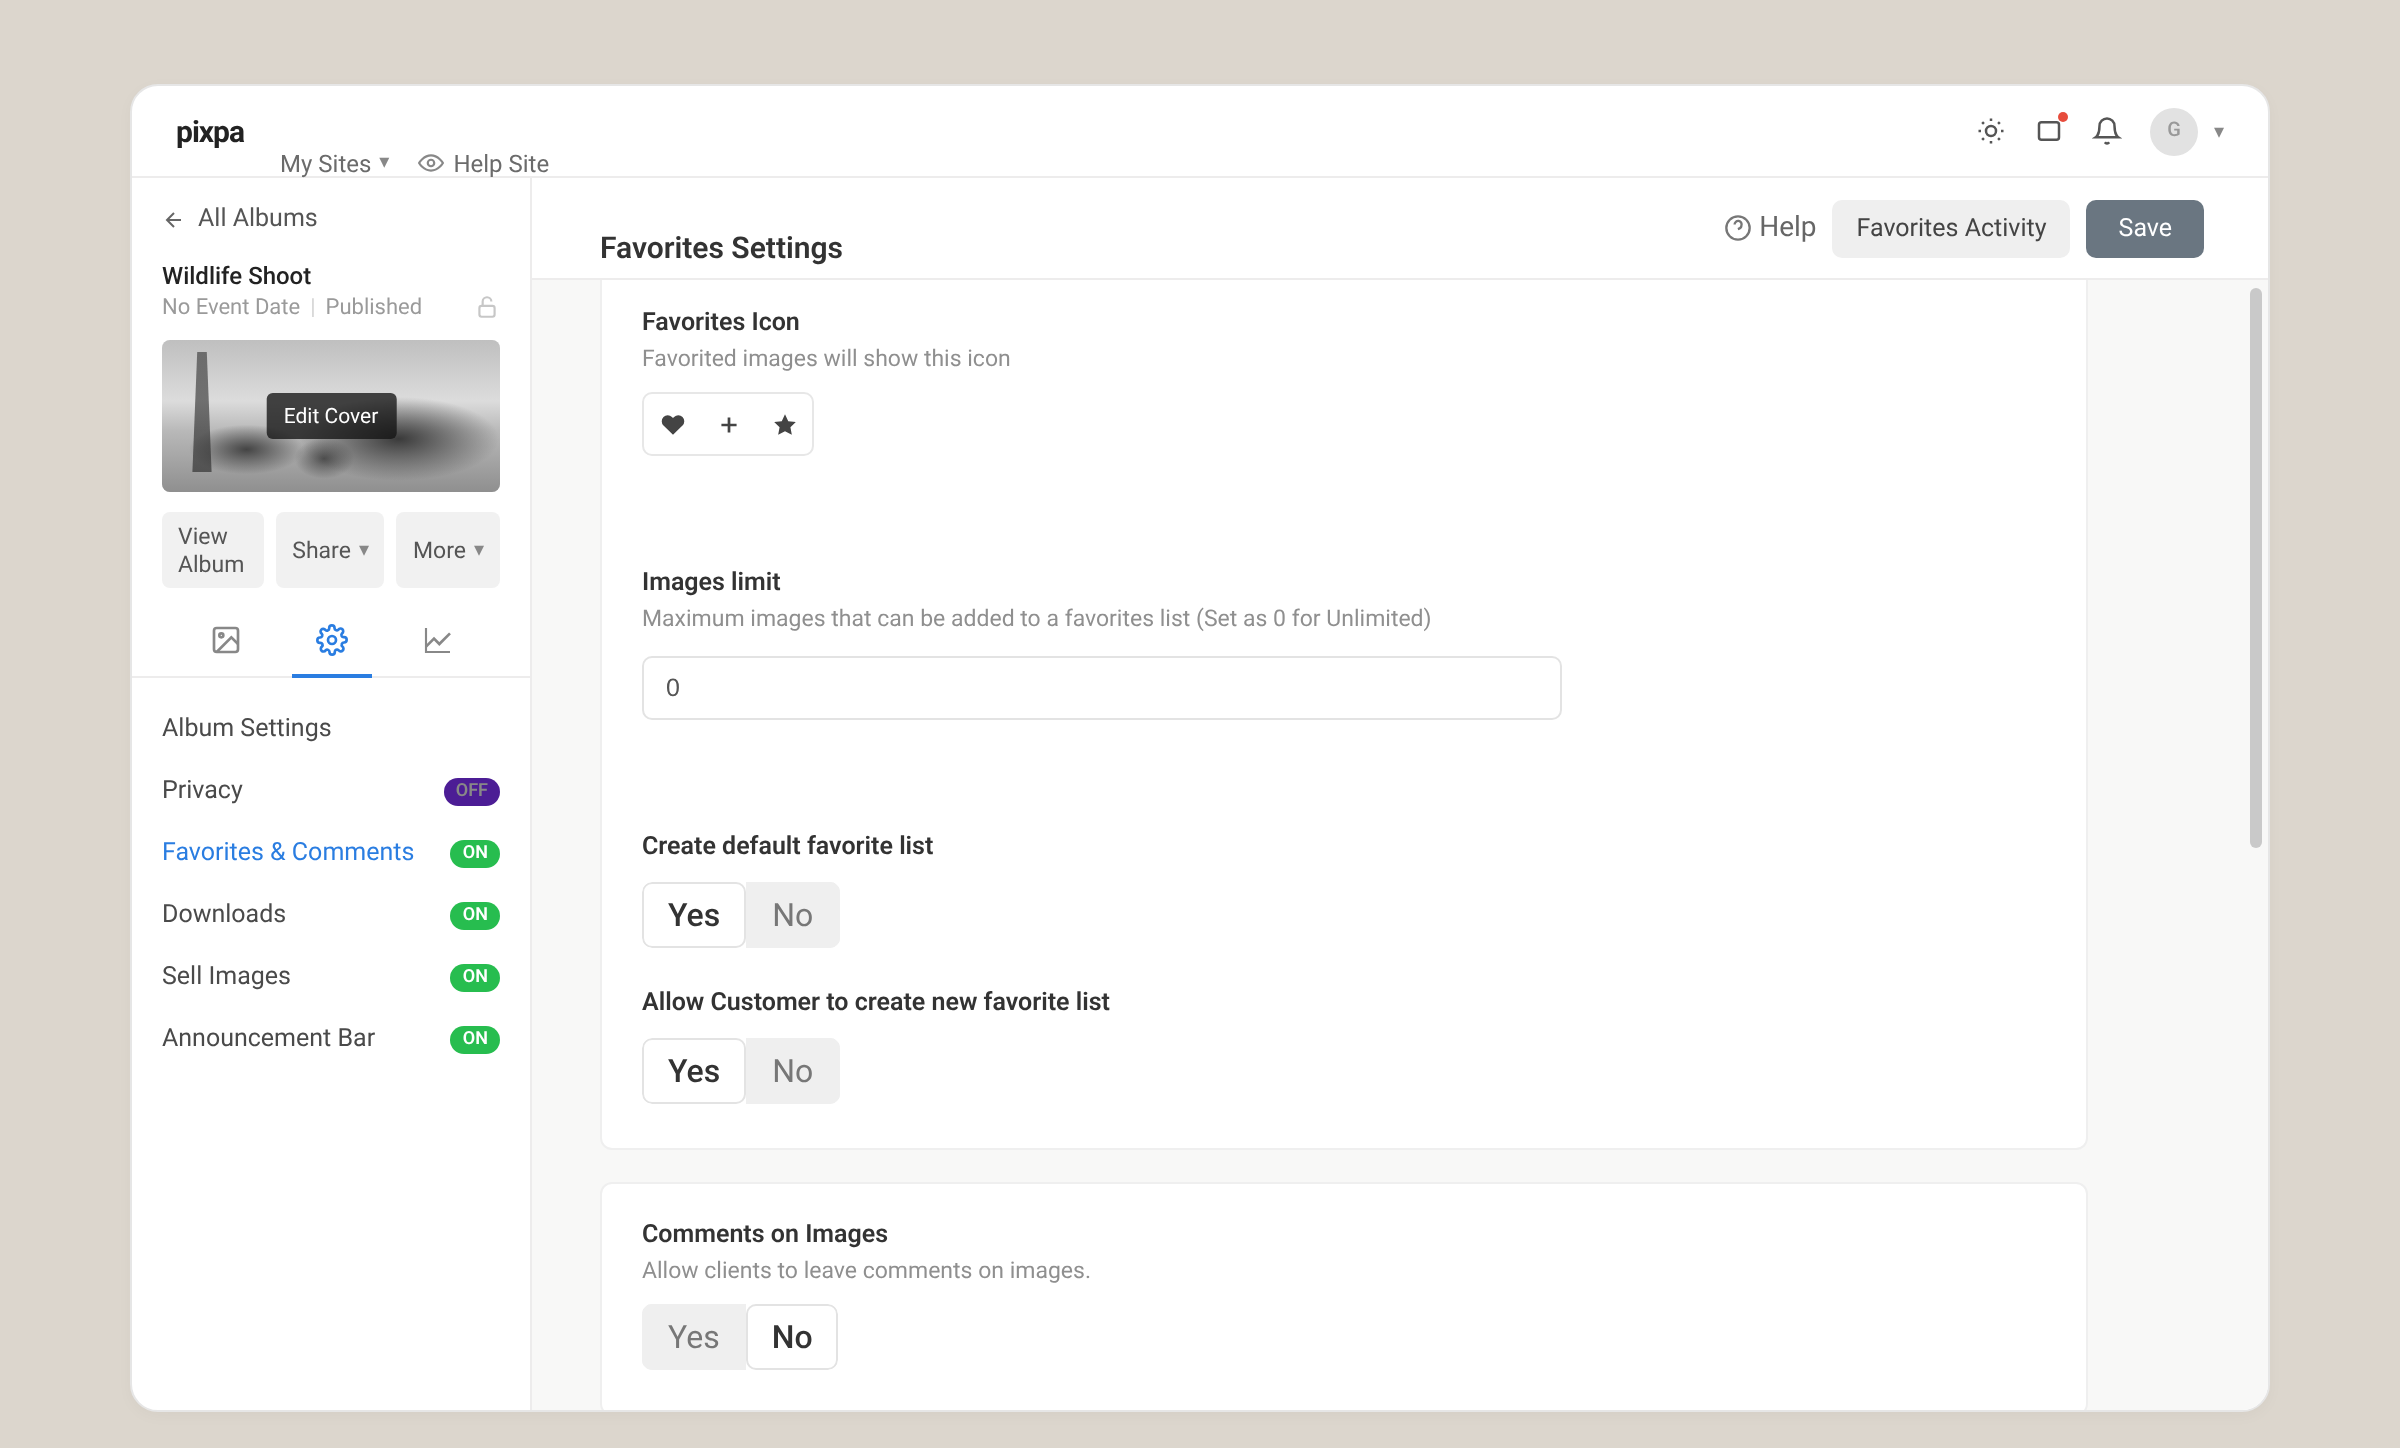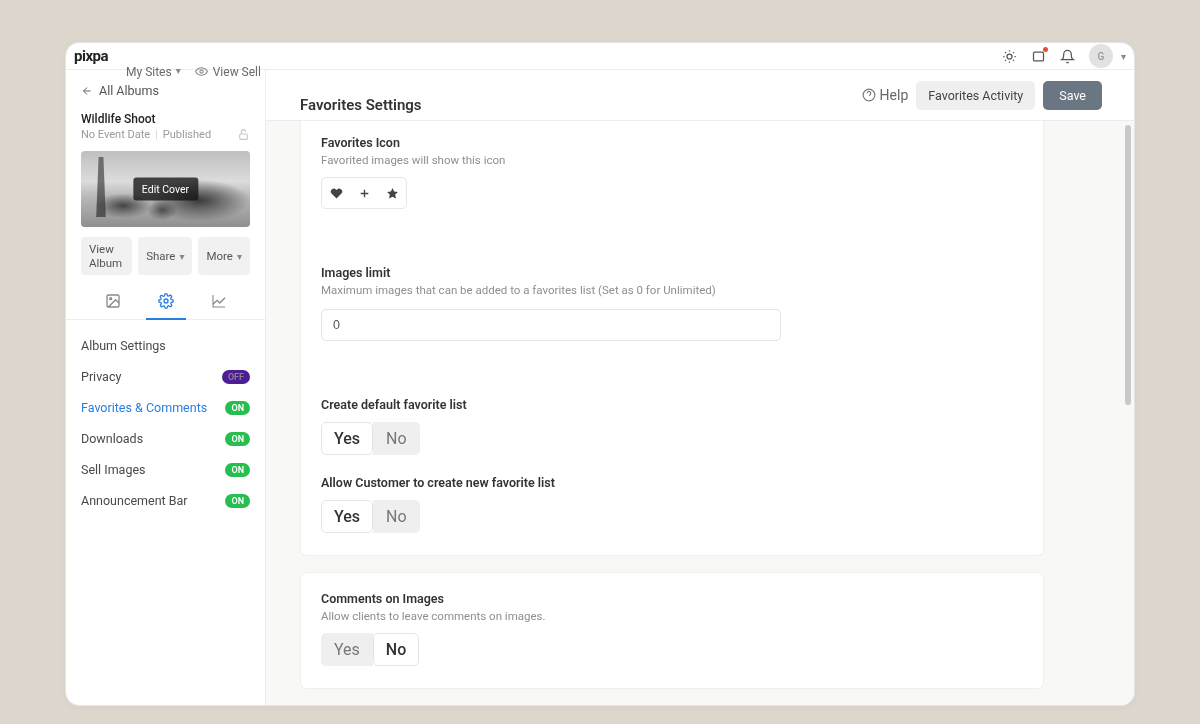--- a/index.html
+++ b/index.html
@@ -16,25 +16,25 @@
     width: 100%;
     height: 100%;
     border-radius: 14px;
     border: 1px solid #e6e6e6;
     overflow: hidden;
     display: flex;
     flex-direction: column;
     box-shadow: 0 2px 8px rgba(0,0,0,0.03);
   }
   .topbar {
-    height: 27px;
+    height: 46px;
     border-bottom: 1px solid #edecec;
     display: flex;
     align-items: center;
-    padding: 0 8px;
+    padding: 0 22px;
   }
   .brand {
     font-weight: 700;
     font-size: 15px;
     color: #222;
     letter-spacing: -0.5px;
     margin-right: 18px;
   }
   .topbar-btn {
     display: inline-flex;
@@ -257,21 +257,21 @@
       <span>My Sites</span>
       <span class="chev">▾</span>
     </div>
     <div class="topbar-btn">
       <span class="eye-icon">
         <svg width="13" height="13" viewBox="0 0 24 24" fill="none" stroke="#888" stroke-width="2">
             <path d="M1 12s4-7 11-7 11 7 11 7-4 7-11 7S1 12 1 12z"></path>
             <circle cx="12" cy="12" r="3"></circle>
           </svg>
       </span>
-      <span>View Sell</span>
+      <span>Help Site</span>
     </div>
     <div class="topbar-right">
       <span class="tb-icon">
         <svg width="15" height="15" viewBox="0 0 24 24" fill="none" stroke="#555" stroke-width="2">
             <circle cx="12" cy="12" r="4"></circle>
             <line x1="12" y1="2" x2="12" y2="4"></line>
             <line x1="12" y1="20" x2="12" y2="22"></line>
             <line x1="4.93" y1="4.93" x2="6.34" y2="6.34"></line>
             <line x1="17.66" y1="17.66" x2="19.07" y2="19.07"></line>
             <line x1="2" y1="12" x2="4" y2="12"></line>

